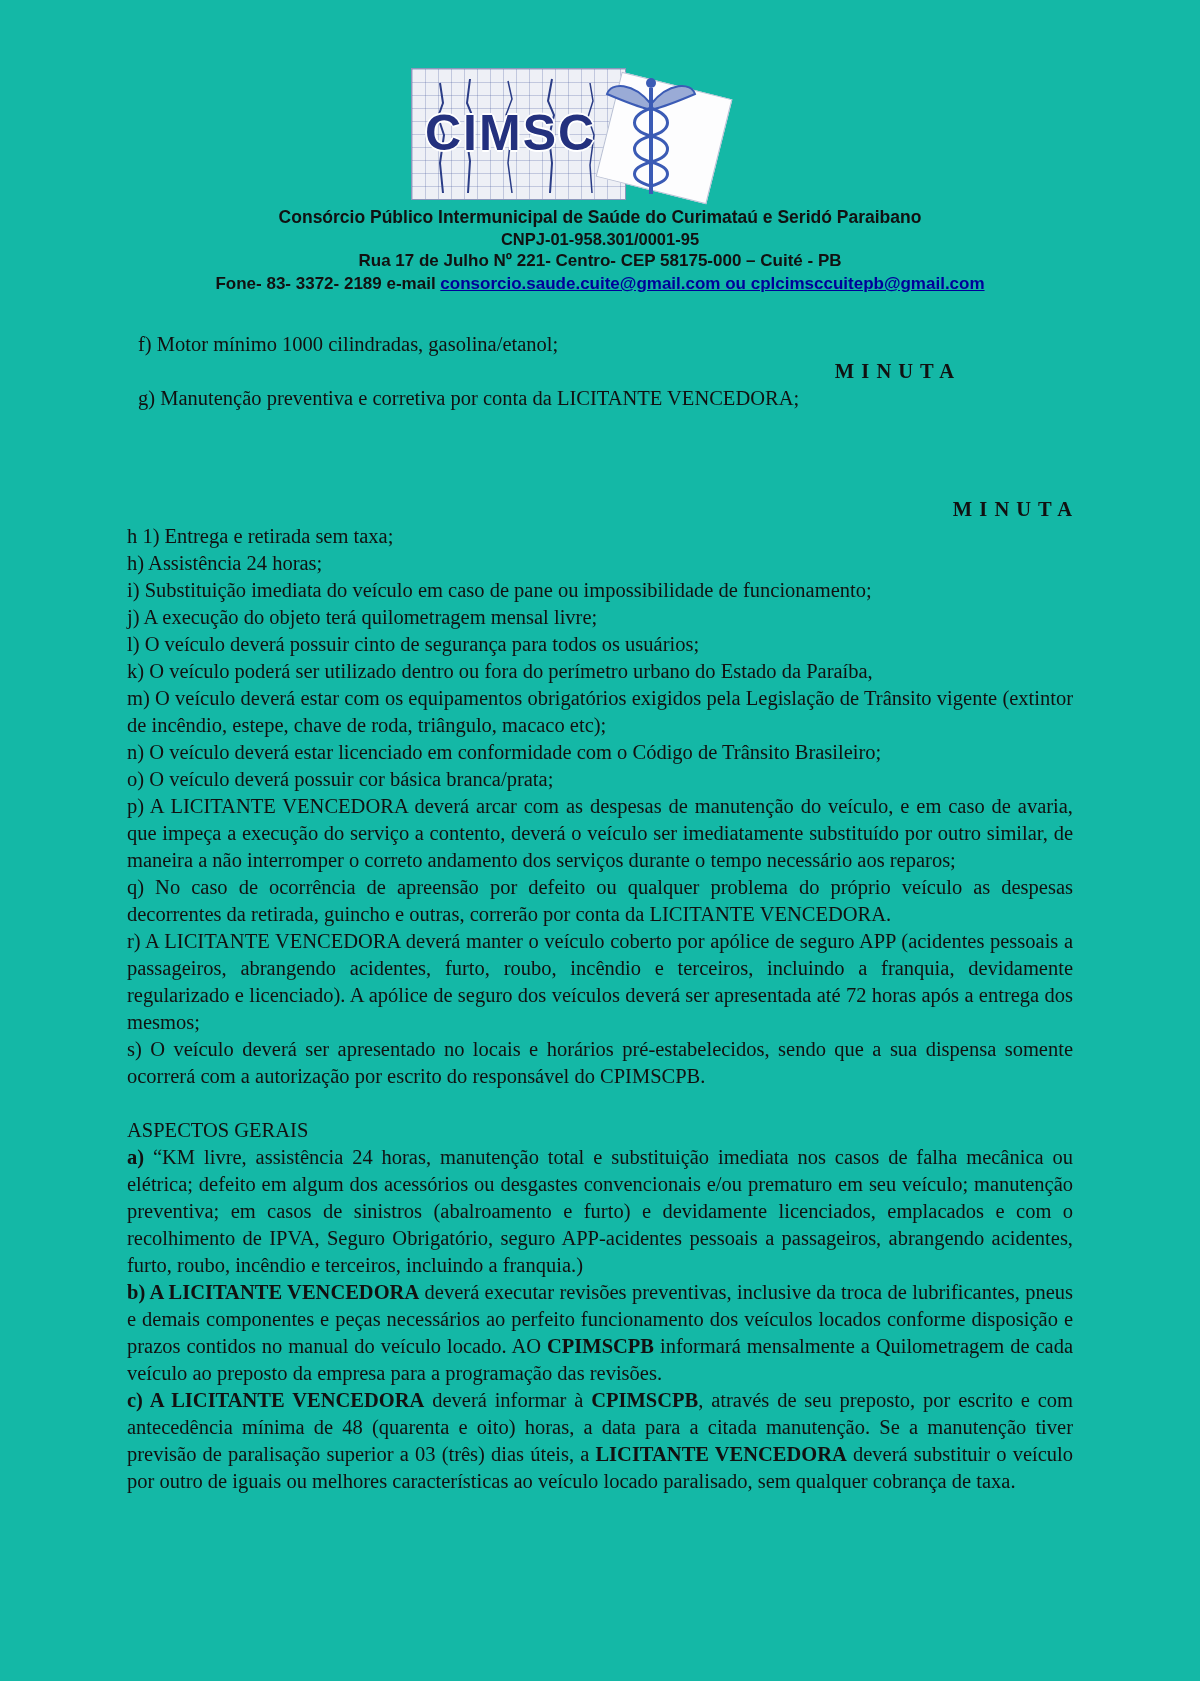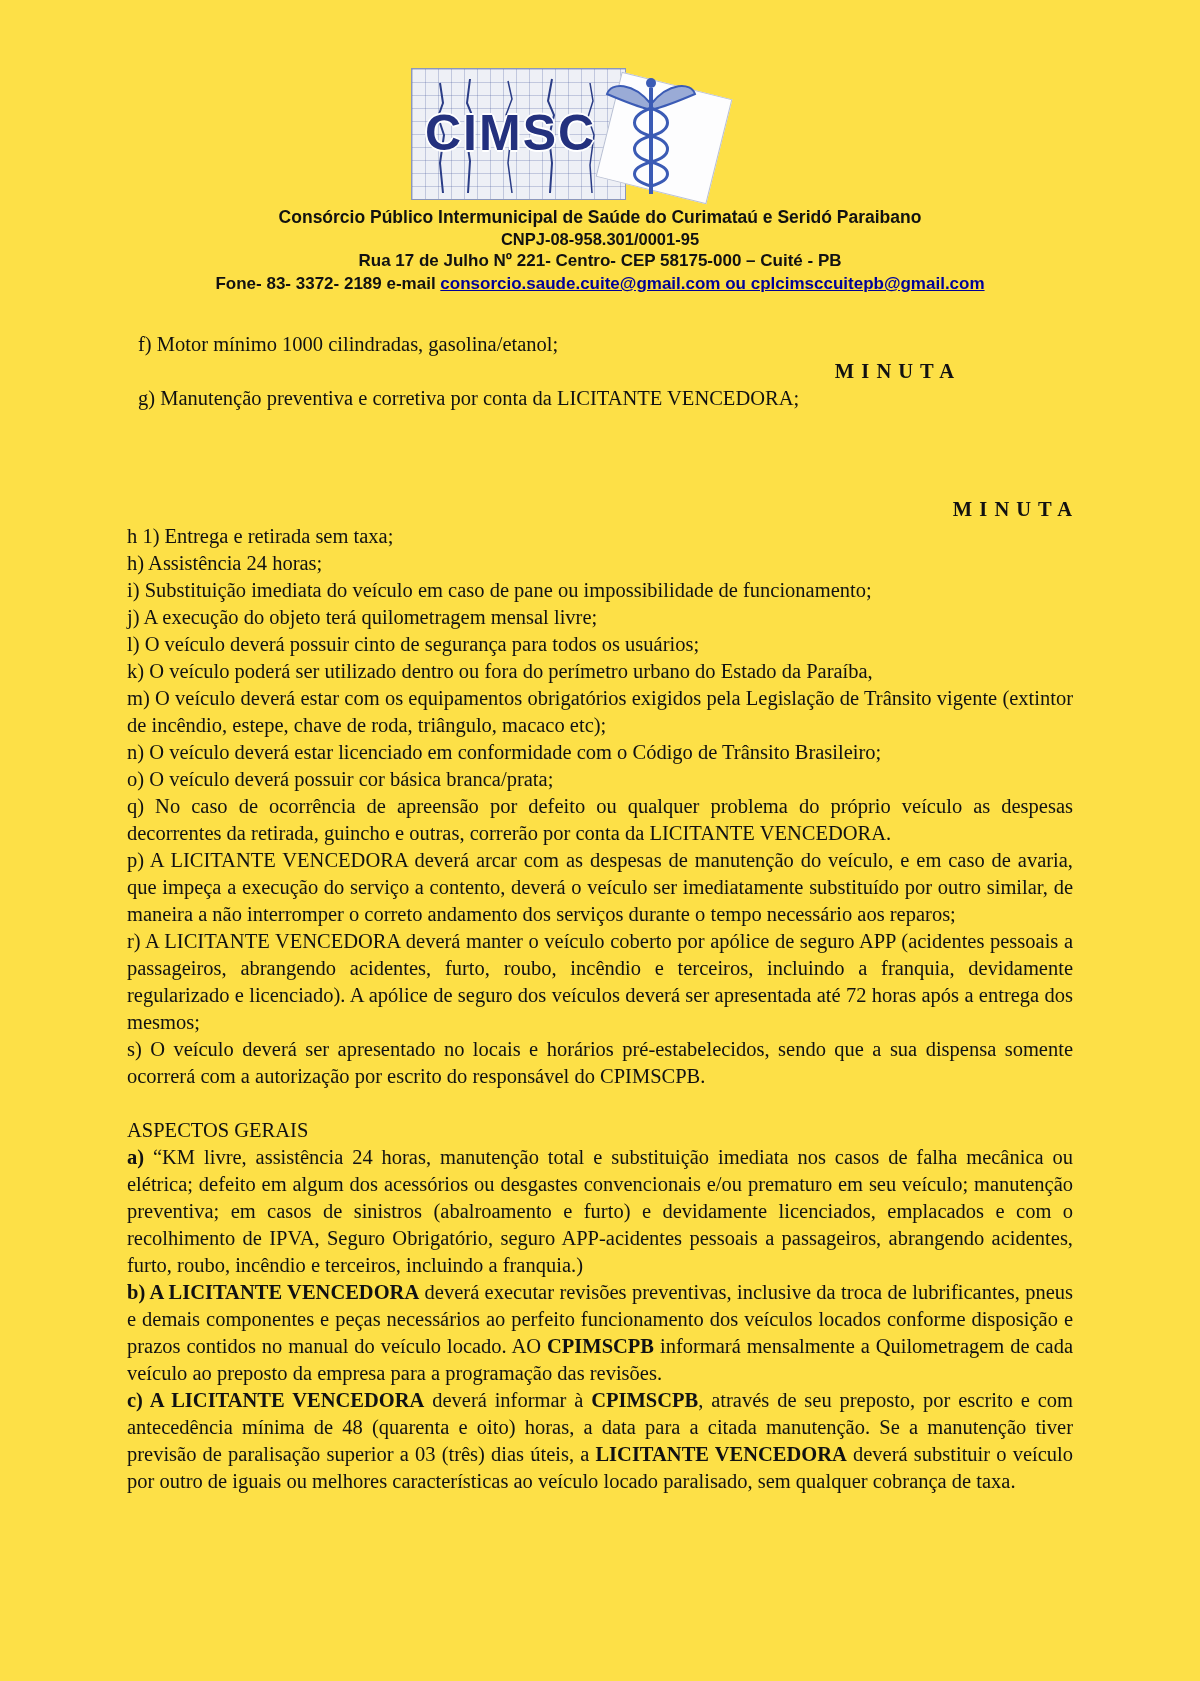--- a/index.html
+++ b/index.html
@@ -2,21 +2,21 @@
 <html lang="pt" style="--link-color: #000099; --logo-color: #24317e; --ink: #111111;"><head>
 <meta charset="utf-8">
 <style>
   :root{
     --ink:#111111;
     --link-color:#000099;
     --logo-color:#24317e;
   }
   html,body{margin:0;padding:0;background:#e8e8e8;}
   .page{
-    width:1200px;height:1681px;background:#fde047;margin:0 auto;
+    width:1200px;height:1681px;background:#14b8a6;margin:0 auto;
     position:relative;overflow:hidden;color:var(--ink);
     font-family:"Liberation Serif", serif;
   }
   
   .header{padding-top:68px;text-align:center;font-family:"Liberation Sans", sans-serif;font-weight:bold;}
   .logo{width:334px;height:132px;margin:0 auto 6px;position:relative;left:-22px;}
   .logo-grid{
     position:absolute;left:0;top:0;width:213px;height:130px;
     background-color:#eef0f6;
     background-image:
@@ -77,41 +77,41 @@
       <svg class="caduceus" width="104" height="124" viewBox="0 0 104 124">
         <circle cx="52" cy="9" r="5" fill="#3b5bb5"></circle>
         <path d="M52,30 C34,8 12,8 8,20 C22,26 36,32 52,36 Z" fill="#9aabd6" stroke="#3b5bb5" stroke-width="2"></path>
         <path d="M52,30 C70,8 92,8 96,20 C82,26 68,32 52,36 Z" fill="#9aabd6" stroke="#3b5bb5" stroke-width="2"></path>
         <line x1="52" y1="14" x2="52" y2="120" stroke="#3b5bb5" stroke-width="4"></line>
         <path d="M52,34 C30,42 30,56 52,62 C74,68 74,82 52,88 C30,94 30,106 52,112" stroke="#3b5bb5" stroke-width="3" fill="none"></path>
         <path d="M52,34 C74,42 74,56 52,62 C30,68 30,82 52,88 C74,94 74,106 52,112" stroke="#3b5bb5" stroke-width="3" fill="none"></path>
       </svg>
     </div>
     <div class="h-line1">Consórcio Público Intermunicipal de Saúde do  Curimataú e Seridó Paraibano</div>
-    <div class="h-line2">CNPJ-08-958.301/0001-95</div>
+    <div class="h-line2">CNPJ-01-958.301/0001-95</div>
     <div class="h-line3">Rua 17 de Julho Nº 221-  Centro- CEP 58175-000 – Cuité - PB</div>
     <div class="h-line4"><span>Fone- 83- 3372- 2189 e-mail </span><a class="email-link">consorcio.saude.cuite@gmail.com ou cplcimsccuitepb@gmail.com</a></div>
   </div>
 
   <div class="doc-body">
     <p class="indent">f) Motor mínimo 1000 cilindradas, gasolina/etanol;</p>
     <p class="minuta minuta-mid">M I N U T A</p>
     <p class="indent">g) Manutenção preventiva e corretiva por conta da LICITANTE VENCEDORA;</p>
     <p class="minuta minuta-right">M I N U T A</p>
     <p>h 1) Entrega e retirada sem taxa;</p>
     <p>h) Assistência 24 horas;</p>
     <p>i) Substituição imediata do veículo em caso de pane ou impossibilidade de funcionamento;</p>
     <p>j) A execução do objeto terá quilometragem mensal livre;</p>
     <p>l)  O veículo deverá possuir cinto de segurança para todos os usuários;</p>
     <p>k) O veículo poderá ser utilizado dentro ou fora do perímetro urbano do Estado da Paraíba,</p>
     <p class="justify">m) O veículo deverá estar com os equipamentos obrigatórios exigidos pela Legislação de Trânsito vigente (extintor de incêndio, estepe, chave de roda, triângulo, macaco etc);</p>
     <p>n) O veículo deverá estar licenciado em conformidade com o Código de Trânsito Brasileiro;</p>
     <p>o) O veículo deverá possuir cor básica branca/prata;</p>
+    <p class="justify">p) A LICITANTE VENCEDORA deverá arcar com as despesas de manutenção do veículo, e em caso de avaria, que impeça a execução do serviço a contento, deverá o veículo ser imediatamente substituído por outro similar, de maneira a não interromper o correto andamento dos serviços durante o tempo necessário aos reparos;</p>
     <p class="justify">q) No caso de ocorrência de apreensão por defeito ou qualquer problema do próprio veículo as despesas decorrentes da retirada, guincho e outras, correrão por conta da LICITANTE VENCEDORA.</p>
-    <p class="justify">p) A LICITANTE VENCEDORA deverá arcar com as despesas de manutenção do veículo, e em caso de avaria, que impeça a execução do serviço a contento, deverá o veículo ser imediatamente substituído por outro similar, de maneira a não interromper o correto andamento dos serviços durante o tempo necessário aos reparos;</p>
     <p class="justify">r) A LICITANTE VENCEDORA deverá manter o veículo coberto por apólice de seguro APP (acidentes pessoais a passageiros, abrangendo acidentes, furto, roubo, incêndio e terceiros, incluindo a franquia, devidamente regularizado e licenciado). A apólice de seguro dos veículos deverá ser apresentada até 72 horas após a entrega dos mesmos;</p>
     <p class="justify">s) O veículo deverá ser apresentado no locais e horários pré-estabelecidos, sendo que a sua dispensa somente ocorrerá com a autorização por escrito do responsável do CPIMSCPB.</p>
     <p class="heading">ASPECTOS GERAIS</p>
     <p class="justify"><span class="b">a)</span><span> “KM livre, assistência 24 horas, manutenção total e substituição imediata nos casos de falha mecânica ou elétrica; defeito em algum dos acessórios ou desgastes convencionais e/ou prematuro em seu veículo; manutenção preventiva; em casos de sinistros (abalroamento e furto) e devidamente licenciados, emplacados e com o recolhimento de IPVA, Seguro Obrigatório, seguro APP-acidentes pessoais a passageiros, abrangendo acidentes, furto, roubo, incêndio e terceiros, incluindo a franquia.)</span></p>
     <p class="justify"><span class="b">b) A LICITANTE VENCEDORA</span><span> deverá executar revisões preventivas, inclusive da troca de lubrificantes, pneus e demais componentes e peças necessários ao perfeito funcionamento dos veículos locados conforme disposição e prazos contidos no manual do veículo locado. AO </span><span class="b">CPIMSCPB</span><span> informará mensalmente a Quilometragem de cada veículo ao preposto da empresa para a programação das revisões.</span></p>
     <p class="justify"><span class="b">c) A LICITANTE VENCEDORA</span><span> deverá informar à </span><span class="b">CPIMSCPB</span><span>, através de seu preposto, por escrito e com antecedência mínima de 48 (quarenta e oito) horas, a data para a citada manutenção. Se a manutenção tiver previsão de paralisação superior a 03 (três) dias úteis, a </span><span class="b">LICITANTE VENCEDORA</span><span> deverá substituir o veículo por outro de iguais ou melhores características ao veículo locado paralisado, sem qualquer cobrança de taxa.</span></p>
   </div>
 
 </div>
 

